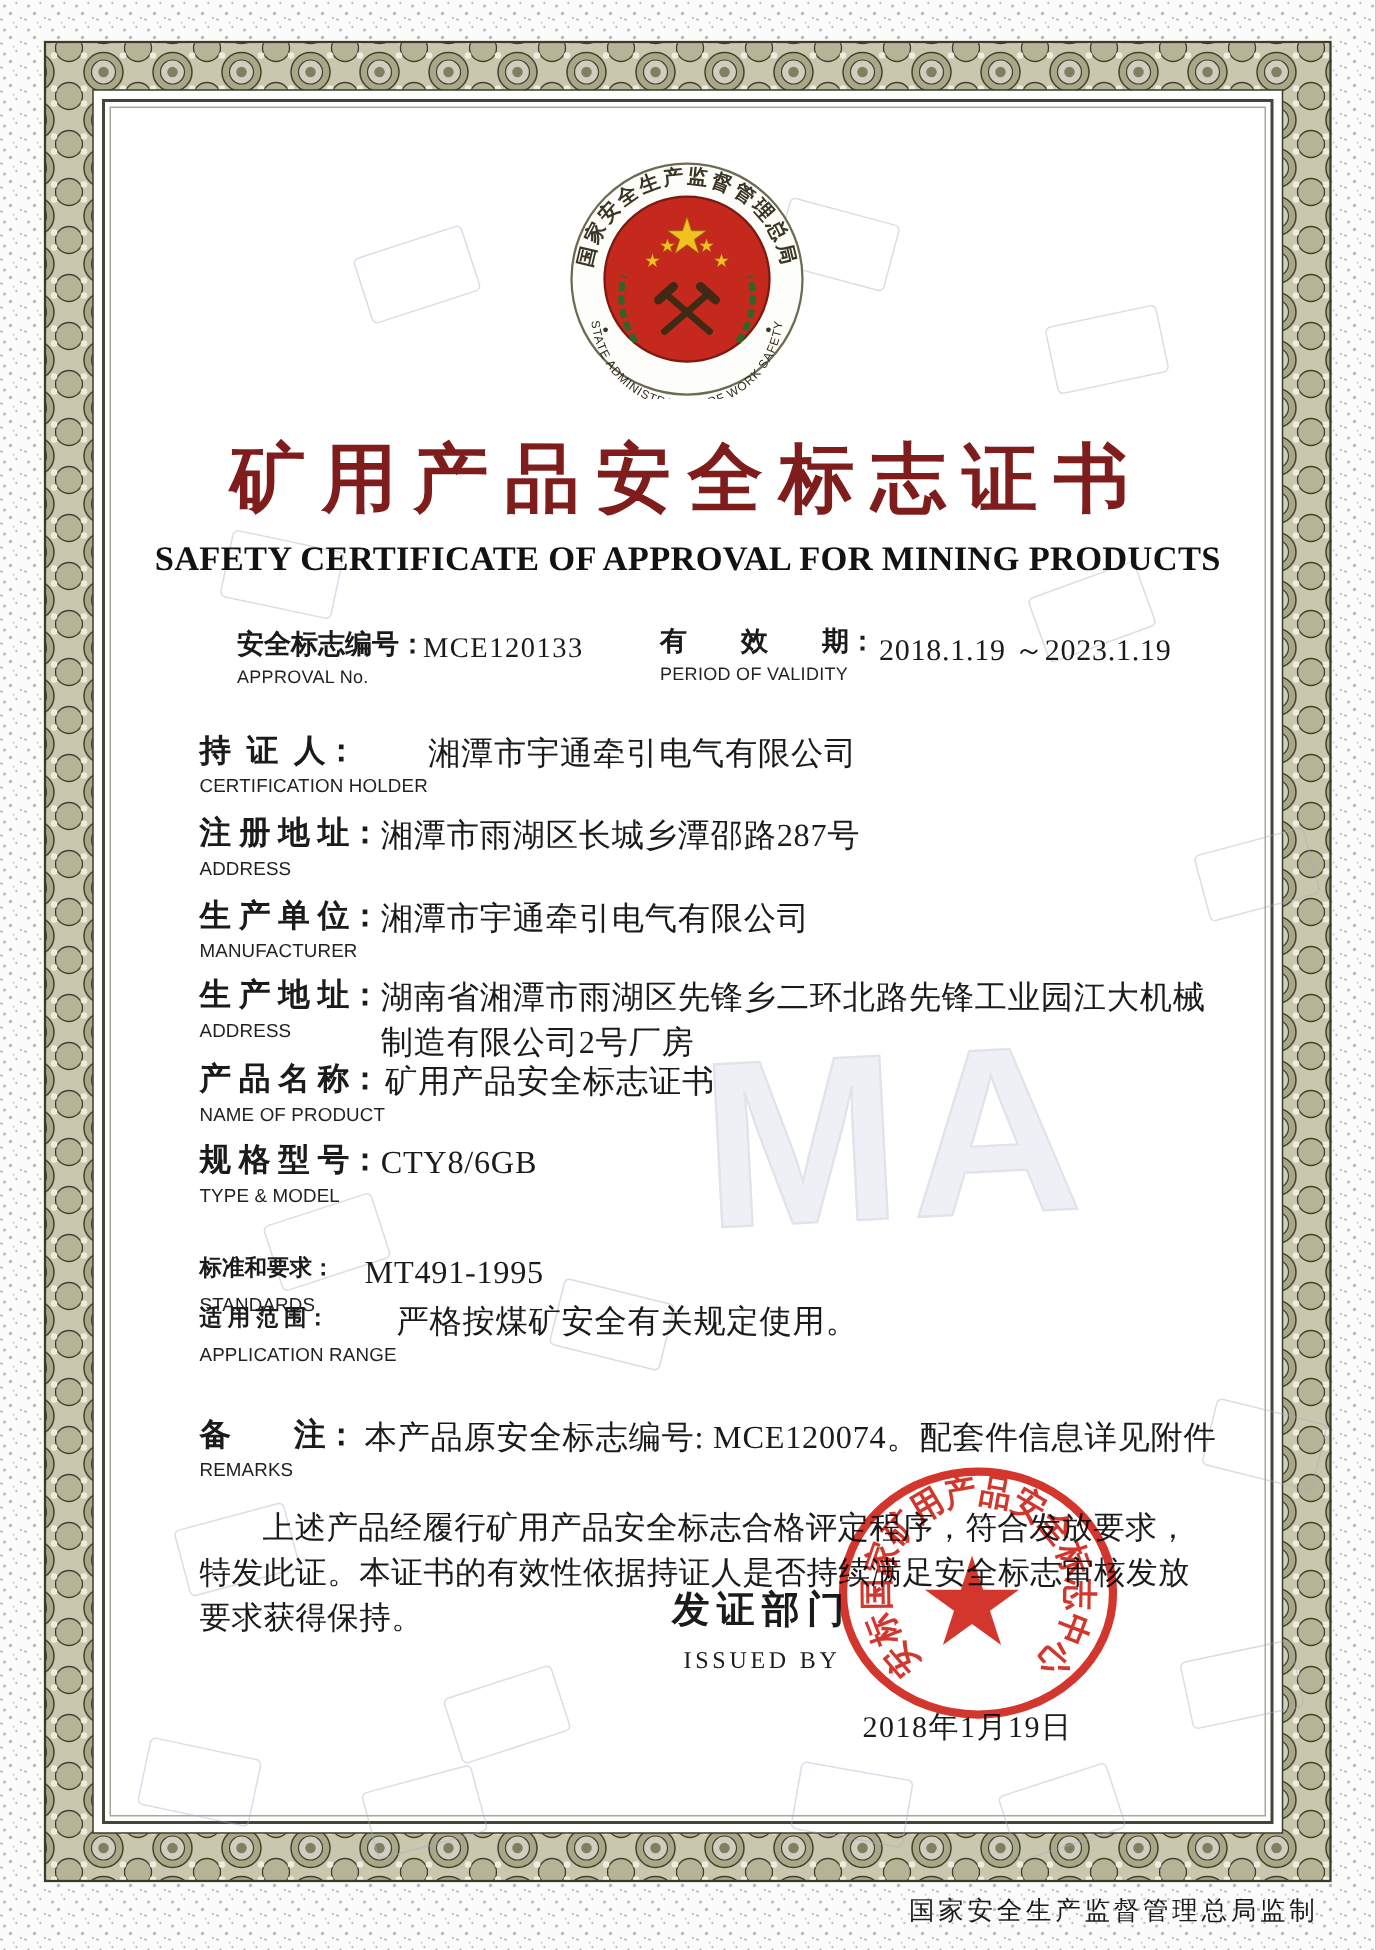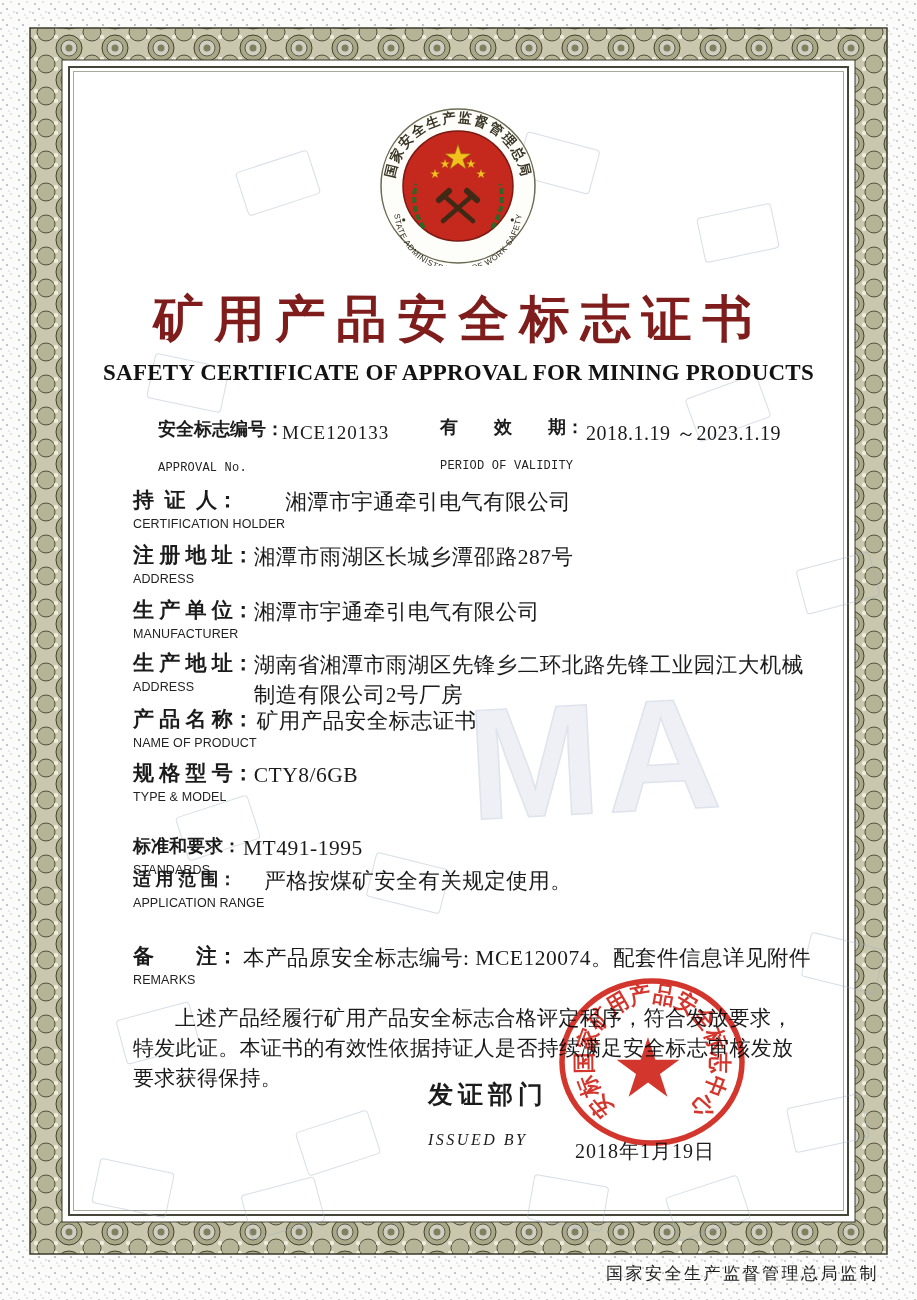--- a/index.html
+++ b/index.html
@@ -37,40 +37,40 @@
     font-size:50px; font-weight:bold; letter-spacing:11px; color:#7f1d1d; }
   .title-en { position:absolute; left:0; right:0; top:360px; text-align:center;
     font-size:23px; font-weight:bold; letter-spacing:0.2px; color:#121212; }
 
   
   .ap-label { position:absolute; left:158px; top:417px; }
   .ap-value { position:absolute; left:282px; top:422px; font-size:19px; letter-spacing:1px; }
   .va-label { position:absolute; left:440px; top:415px; }
   .va-value { position:absolute; left:586px; top:420px; font-size:20px; letter-spacing:0.5px; }
   .lbl-cn-sm { font-size:18px; font-weight:600; white-space:pre; }
-  .lbl-en-sm { font-size:12px; font-family:Liberation Mono, monospace;
-    letter-spacing:0.2px; margin-top:20px; color:#222; }
+  .lbl-en-sm { font-size:12px; font-family:Liberation Sans, sans-serif;
+    letter-spacing:0.2px; margin-top:3px; color:#222; }
 
   
   .row { position:absolute; left:133px; width:680px; display:flex; align-items:flex-start; }
   .lbl { flex:0 0 110px; }
   .lbl-cn { font-size:21px; font-weight:600; white-space:pre; line-height:26px; }
   .lbl-en { font-size:12.5px; font-family:"Liberation Sans","DejaVu Sans",sans-serif;
     letter-spacing:0.1px; margin-top:4px; color:#222; white-space:nowrap; }
   .val { flex:1; font-size:21.5px; line-height:30px; letter-spacing:0.5px; }
-  .row-standards .lbl-cn, .row-range .lbl-cn { font-size:18px; }
+  .row-standards .lbl-cn, .row-range .lbl-cn { font-size:15px; }
 
   
   .declaration { position:absolute; left:133px; top:1003px; width:678px;
     font-size:21px; line-height:30px; text-indent:2em; letter-spacing:0.3px; }
 
   
-  .issued { position:absolute; left:428px; top:1078px; width:160px; text-align:left; }
+  .issued { position:absolute; left:428px; top:1056px; width:160px; text-align:center; }
   .issued-cn { font-size:25px; font-weight:600; letter-spacing:5px; }
-  .issued-en { font-size:16px; letter-spacing:2.5px; margin-top:20px;font-style:italic; }
+  .issued-en { font-size:16px; letter-spacing:2.5px; margin-top:10px; }
   .issue-date { position:absolute; left:575px; top:1138px; font-size:20px; letter-spacing:1px; }
 
   
   .stamp { position:absolute; left:540px; top:958px; z-index:3;
     mix-blend-mode:multiply; opacity:.92; }
 
   
   .footer { position:absolute; right:38px; top:1262px; font-size:17px; font-weight:normal;
     letter-spacing:2.5px; z-index:2; }
 </style>

